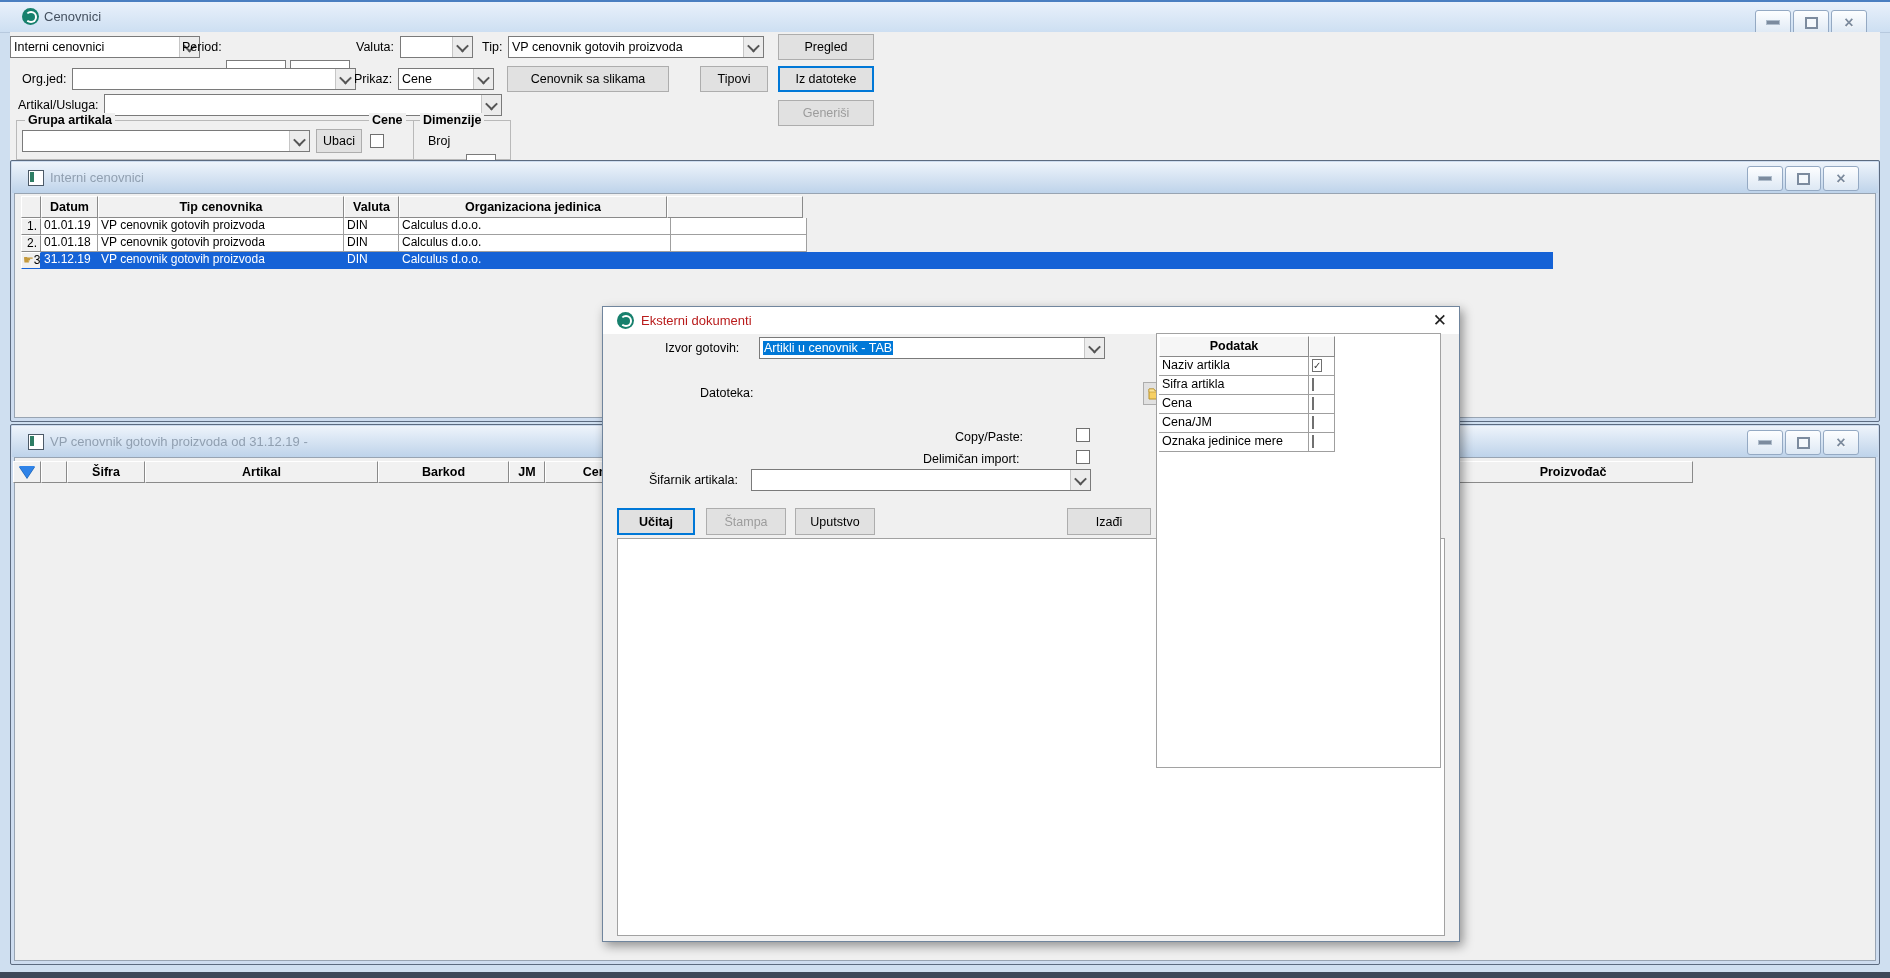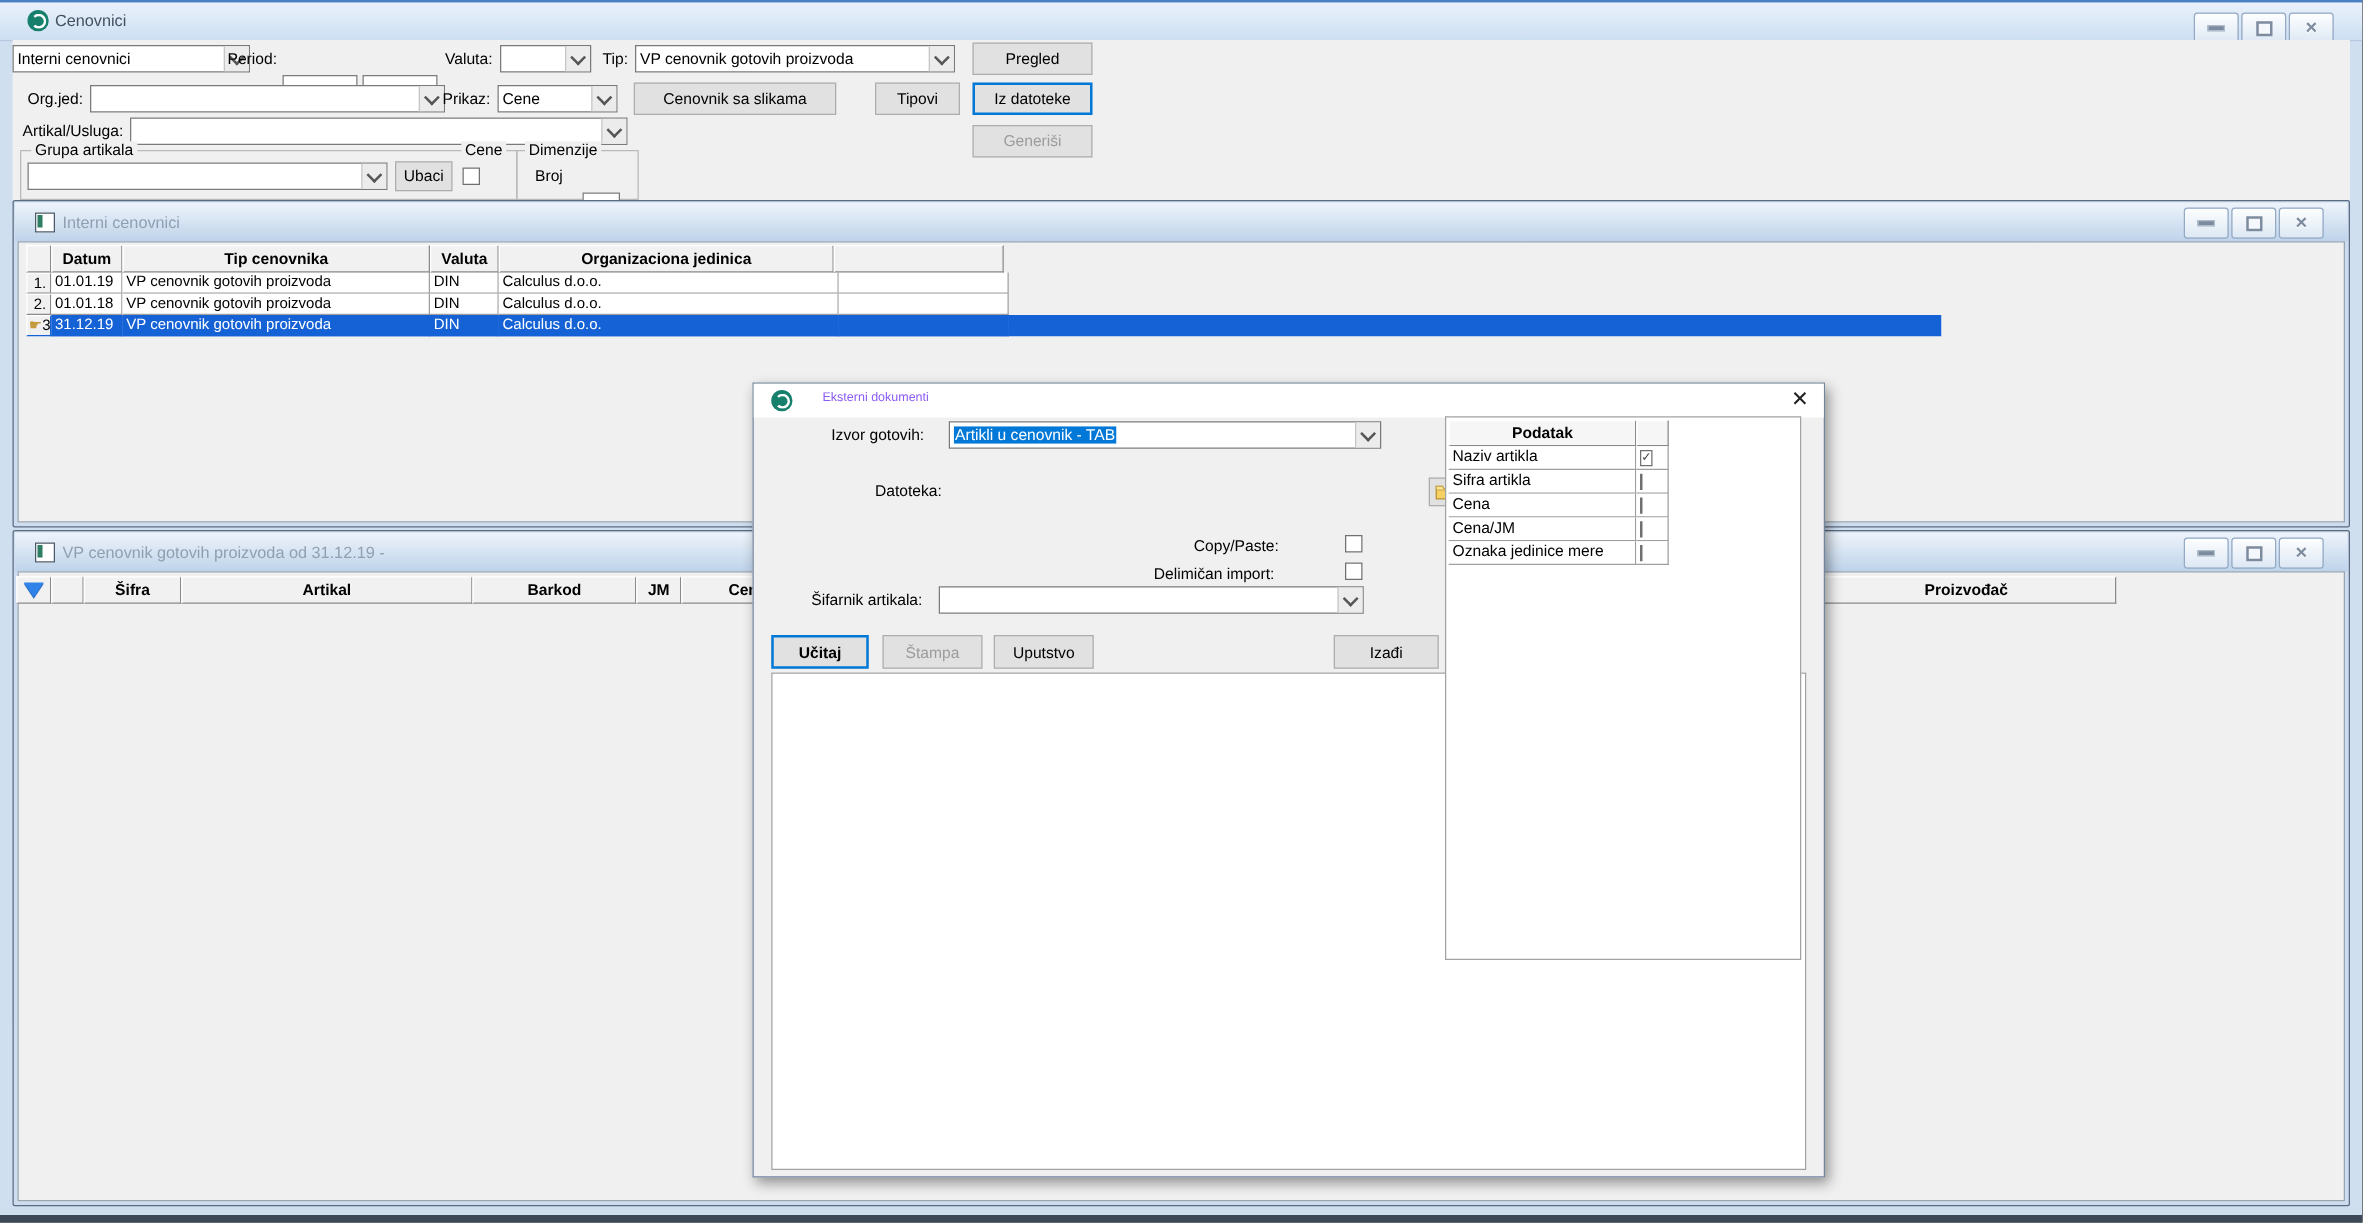--- a/index.html
+++ b/index.html
@@ -28,21 +28,21 @@
                border-left:1px solid #c6c6c6;display:flex;align-items:center;justify-content:center;}
   .chev{width:7px;height:7px;border-right:2px solid #555;border-bottom:2px solid #555;
         transform:rotate(45deg) translate(-1px,-1px);}
   .btn{position:absolute;background:#e1e1e1;border:1px solid #adadad;display:flex;align-items:center;
        justify-content:center;box-sizing:border-box;font-size:12.5px;}
   .btn.focused{border:2px solid #0078d7;}
   .btn.disabled{color:#9c9c9c;}
   .cb{position:absolute;width:14px;height:14px;background:#fff;border:1px solid #707070;box-sizing:border-box;
       display:flex;align-items:center;justify-content:center;font-size:11px;color:#3c3c3c;line-height:1;}
   .fieldset{position:absolute;border:1px solid #b9b9b9;}
-  .legend{position:absolute;top:-8px;background:#f0f0f0;padding:0 3px;font-weight:normal;}
+  .legend{position:absolute;top:-8px;background:#f0f0f0;padding:0 3px;font-weight:bold;}
   
   .panel{position:absolute;left:10px;width:1870px;background:#cddcef;border:1px solid #5c6b80;
          border-radius:2px;box-sizing:border-box;}
   .panel-title{position:absolute;left:1px;right:1px;top:1px;height:31px;
                background:linear-gradient(#eef4fb,#bed3ea);}
   .panel-title-text{position:absolute;left:38px;top:8px;color:#909fb0;font-size:13px;}
   .panel-client{position:absolute;left:3px;right:3px;top:32px;bottom:3px;background:#f0f0f0;
                 border:1px solid #98a4b2;}
   .mdi-ico{position:absolute;left:16px;top:8px;width:14px;height:14px;border:1px solid #4c5a68;background:#fff;}
   .mdi-ico i{position:absolute;left:1px;top:1px;width:4px;height:10px;background:#2e7d64;}
@@ -57,21 +57,21 @@
   .sel .gc{background:#1562d6;color:#fff;border-right-color:#1562d6;border-bottom-color:#1562d6;}
   .sel .gnum{background:#f0f0f0;color:#000;}
   .stretch{float:left;height:17px;background:#1562d6;}
   .funnel{width:0;height:0;border-left:8px solid transparent;border-right:8px solid transparent;
           border-top:12px solid #2f83e8;filter:drop-shadow(0 1px 0 #1a5faf);}
   .row-pointer{color:#c59a3d;font-size:12px;line-height:15px;}
   
   .dialog{position:absolute;left:602px;top:304px;width:856px;height:634px;background:#f0f0f0;
           border:1px solid #70859d;box-shadow:3px 4px 10px rgba(0,0,0,.4);z-index:10;}
   .dlg-title{position:absolute;left:0;top:0;right:0;height:27px;background:#fff;}
-  .dlg-title-text{position:absolute;left:55px;top:6px;color:#8b5cf6;font-size:10px;}
+  .dlg-title-text{position:absolute;left:38px;top:6px;color:#b91c1c;font-size:13px;}
   .dlg-x{position:absolute;right:12px;top:3px;font-size:17px;color:#222;cursor:default;}
   .hl{background:#0078d7;color:#fff;padding:0 1px;}
   .whitebox{position:absolute;background:#fff;border:1px solid #a2a2a2;box-sizing:border-box;}
   .pd-cell{float:left;height:19px;background:#fff;border-right:1px solid #9f9f9f;border-bottom:1px solid #9f9f9f;
            box-sizing:border-box;font-size:12.5px;line-height:17px;padding:0 3px;white-space:nowrap;overflow:hidden;}
   .pd-head{float:left;height:21px;background:#f6f6f6;border:1px solid;border-color:#fff #8a8a8a #8a8a8a #fff;
            box-sizing:border-box;font-weight:bold;text-align:center;line-height:19px;}
   .pd-cb{width:13px;height:13px;border:1px solid #707070;background:#fff;margin:2px auto 0;
          text-align:center;font-size:10px;line-height:12px;color:#3c3c3c;}
   

